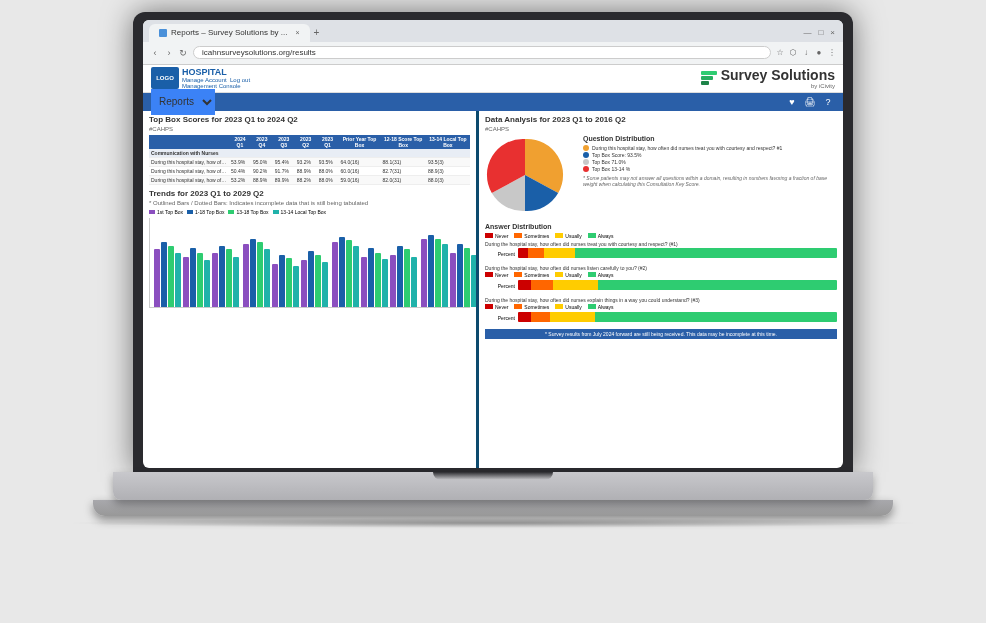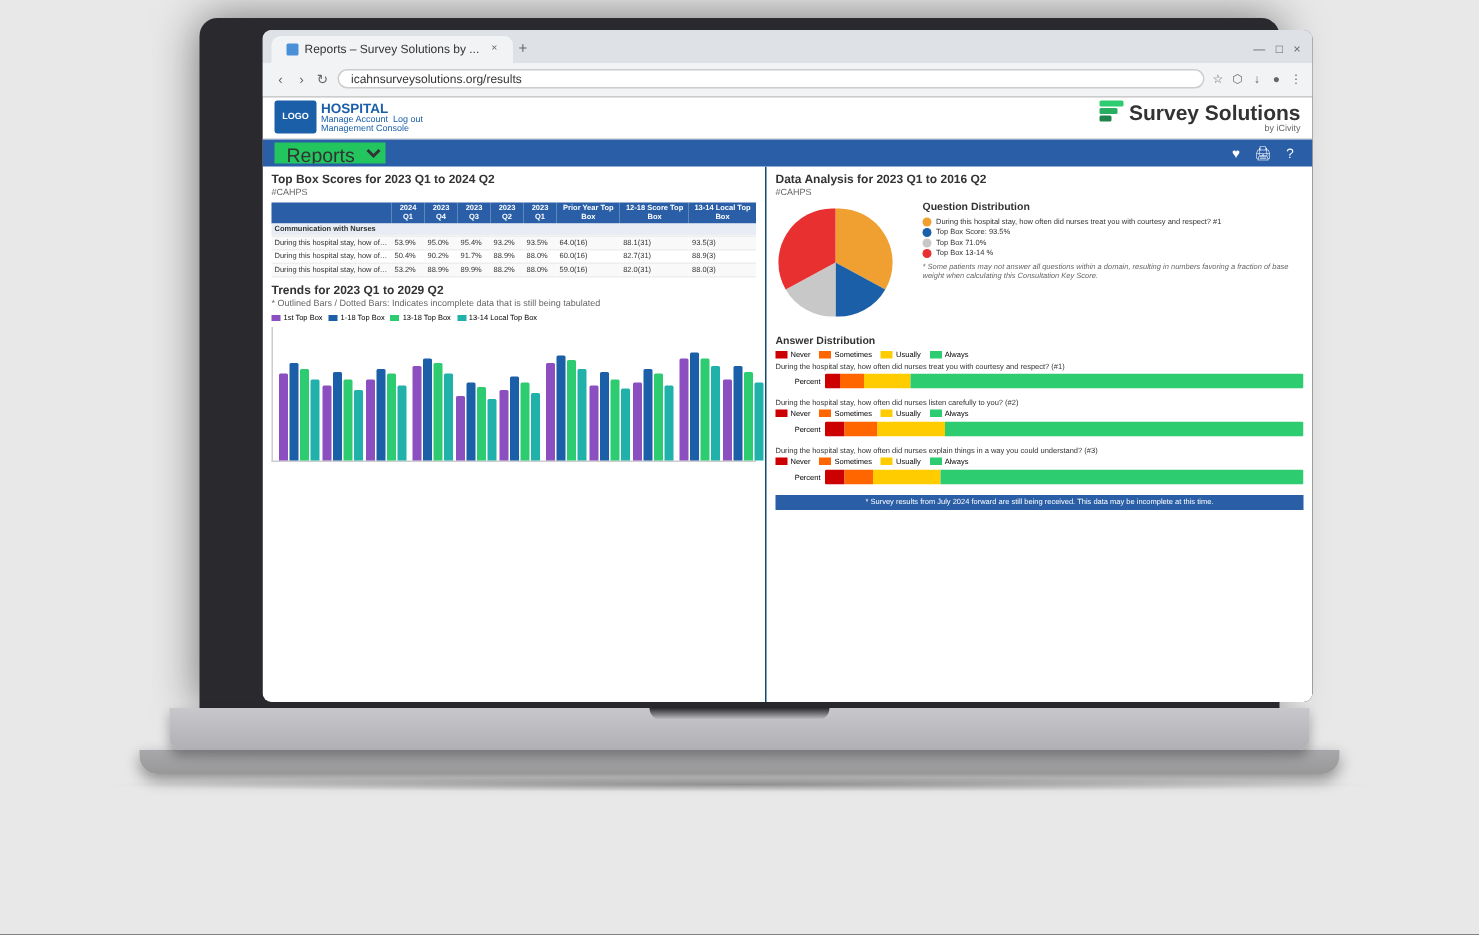--- a/index.html
+++ b/index.html
@@ -33,21 +33,20 @@
       box-shadow: 0 0 30px rgba(0,0,0,0.5);
     }
 
     .laptop-screen-bezel {
       width: 100%;
       height: 100%;
       background: #1a1a1e;
       border-radius: 6px;
       overflow: hidden;
       position: relative;
-      margin-left: 32px;
     }
 
     .browser-chrome {
       width: 100%;
       background: #f1f3f4;
       border-bottom: 1px solid #ccc;
     }
 
     .browser-tabs {
       display: flex;
@@ -181,20 +180,21 @@
       display: flex;
       align-items: center;
       justify-content: center;
       color: white;
       font-size: 6px;
       font-weight: bold;
     }
 
     .survey-solutions-logo {
       display: flex;
+      align-items: center;
       gap: 4px;
     }
 
     .ss-logo-icon {
       display: flex;
       flex-direction: column;
       gap: 1px;
     }
 
     .ss-logo-bar {
@@ -211,26 +211,26 @@
     .reports-bar {
       background: #2a5fa8;
       padding: 2px 8px;
       display: flex;
       align-items: center;
       justify-content: space-between;
       height: 18px;
     }
 
     .reports-select {
-      background: #22c55e;
+      background: #3b82f6;
       border: none;
-      font-size: 13px;
+      font-size: 10px;
       padding: 0 4px;
       color: #333;
-      height: 14px;
+      height: 26px;
     }
 
     .reports-actions {
       display: flex;
       gap: 4px;
       align-items: center;
     }
 
     .report-action-btn {
       width: 14px;
@@ -245,21 +245,21 @@
     
     .main-content {
       display: flex;
       height: calc(100% - 46px);
       overflow: hidden;
     }
 
     .left-panel {
       width: 48%;
       padding: 4px 6px;
-      border-right: 1px solid #0c4a6e;
+      border-right: 3px solid #0c4a6e;
       overflow: hidden;
     }
 
     .right-panel {
       width: 52%;
       padding: 4px 6px;
       overflow: hidden;
     }
 
     .section-title {

